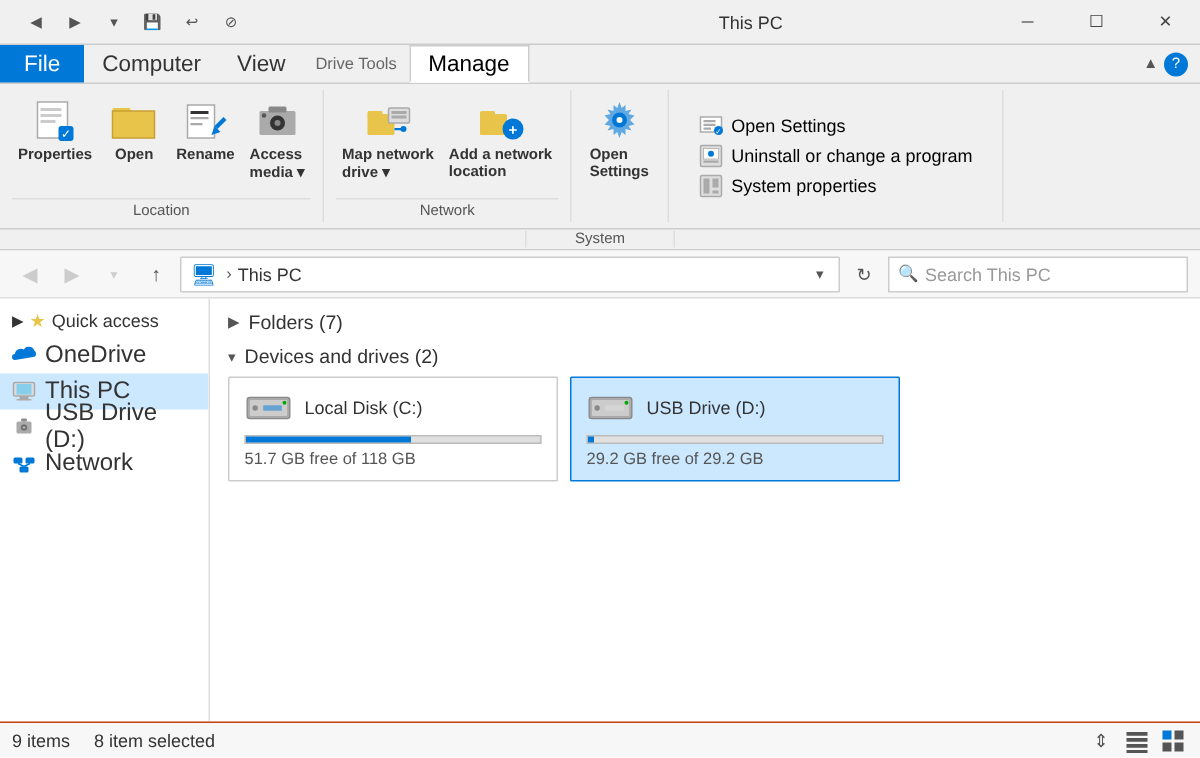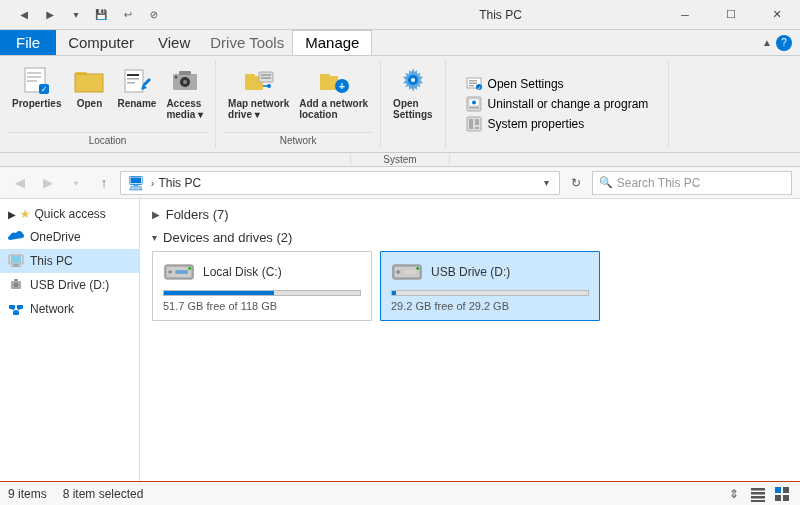--- a/index.html
+++ b/index.html
@@ -46,21 +46,21 @@
     .search-input-text { font-size: 12px; color: #999; }
 
     
     .main { display: flex; flex: 1; overflow: hidden; }
 
     
     .sidebar { width: 140px; border-right: 1px solid #ddd; overflow-y: auto; padding: 4px 0; background: white; }
     .sidebar-item { display: flex; align-items: center; gap: 6px; padding: 4px 8px; cursor: pointer; height: 24px; }
     .sidebar-item.selected { background: #cce8ff; }
     .sidebar-item .s-icon { width: 16px; height: 16px; display: flex; align-items: center; justify-content: center; flex-shrink: 0; }
-    .sidebar-item .s-label { font-size: 12px; color: #333; }
+    .sidebar-item .s-label { font-size: 16px; color: #333; }
     .sidebar-section-header { padding: 4px 8px; font-size: 12px; color: #333; cursor: pointer; display: flex; align-items: center; gap: 4px; }
 
     
     .content { flex: 1; overflow-y: auto; padding: 8px 12px; }
     .section-header { display: flex; align-items: center; gap: 6px; margin-bottom: 6px; cursor: pointer; }
     .section-chevron { font-size: 10px; color: #555; }
     .section-title { font-size: 13px; color: #333; }
     .drives-grid { display: flex; gap: 8px; flex-wrap: wrap; margin-bottom: 12px; }
     .drive-item { width: 220px; height: 70px; border: 1px solid #ccc; display: flex; flex-direction: column; padding: 8px 10px; cursor: pointer; background: white; border-radius: 1px; }
     .drive-item.selected { background: #cce8ff; border-color: #0078d7; }
@@ -97,21 +97,21 @@
     <div class="title-bar-btn">☐</div>
     <div class="title-bar-btn close">✕</div>
   </div>
 </div>
 
 <div class="ribbon">
   <div class="ribbon-tabs">
     <div class="ribbon-tab file">File</div>
     <div class="ribbon-tab">Computer</div>
     <div class="ribbon-tab">View</div>
-    <div class="ribbon-tab" style="color:#666; font-size:15px; padding: 0 8px;">
+    <div class="ribbon-tab" style="color:#666; font-size:11px; padding: 0 8px;">
       <span>Drive Tools</span>
     </div>
     <div class="ribbon-tab manage-active">Manage</div>
     <div style="flex:1; border-bottom: none;"></div>
     <div style="display:flex; align-items:center; padding: 0 8px; gap: 4px;">
       <div style="font-size:10px; color:#555; cursor:pointer;">▲</div>
       <div style="width:16px;height:16px;border-radius:50%;background:#0078d7;color:white;font-size:10px;display:flex;align-items:center;justify-content:center;cursor:pointer;">?</div>
     </div>
   </div>
 

